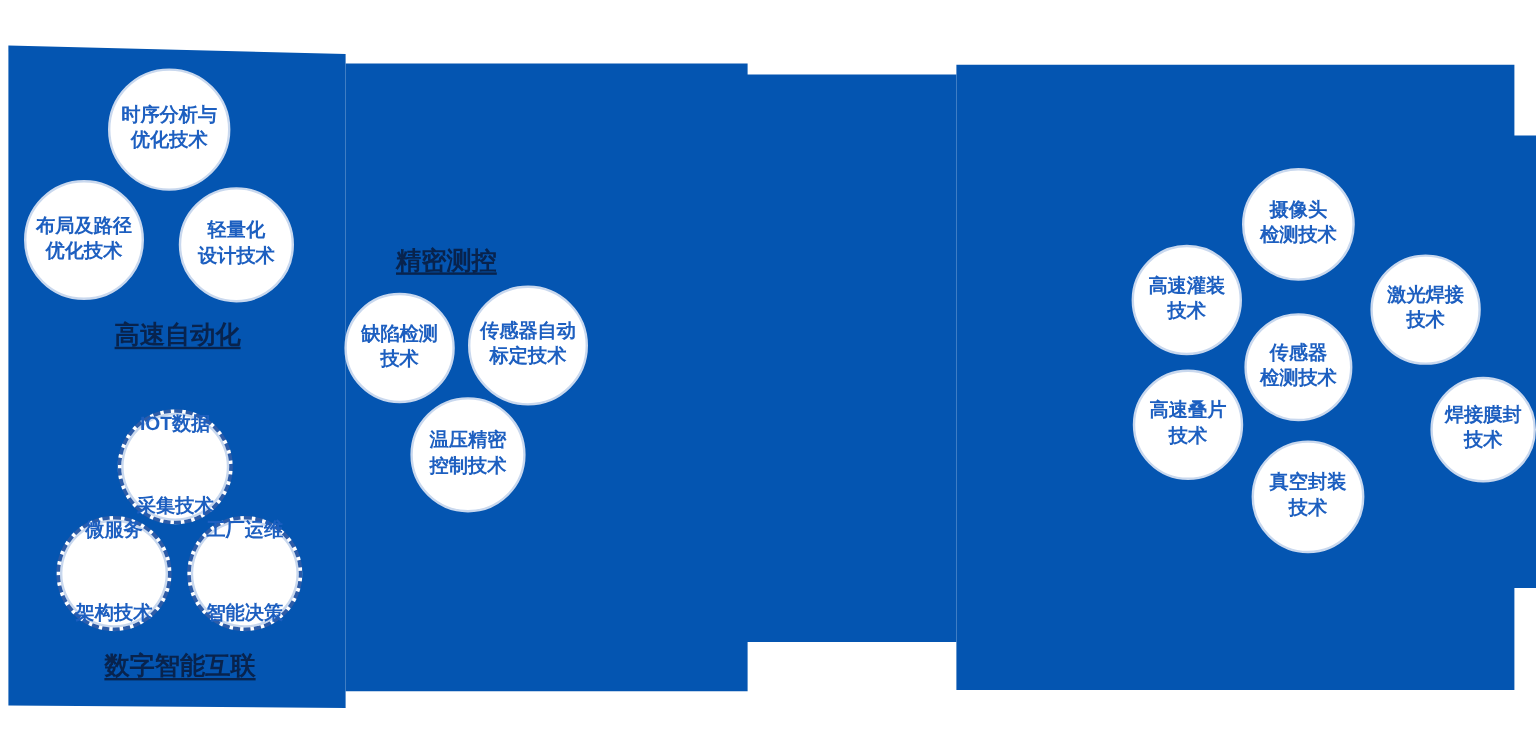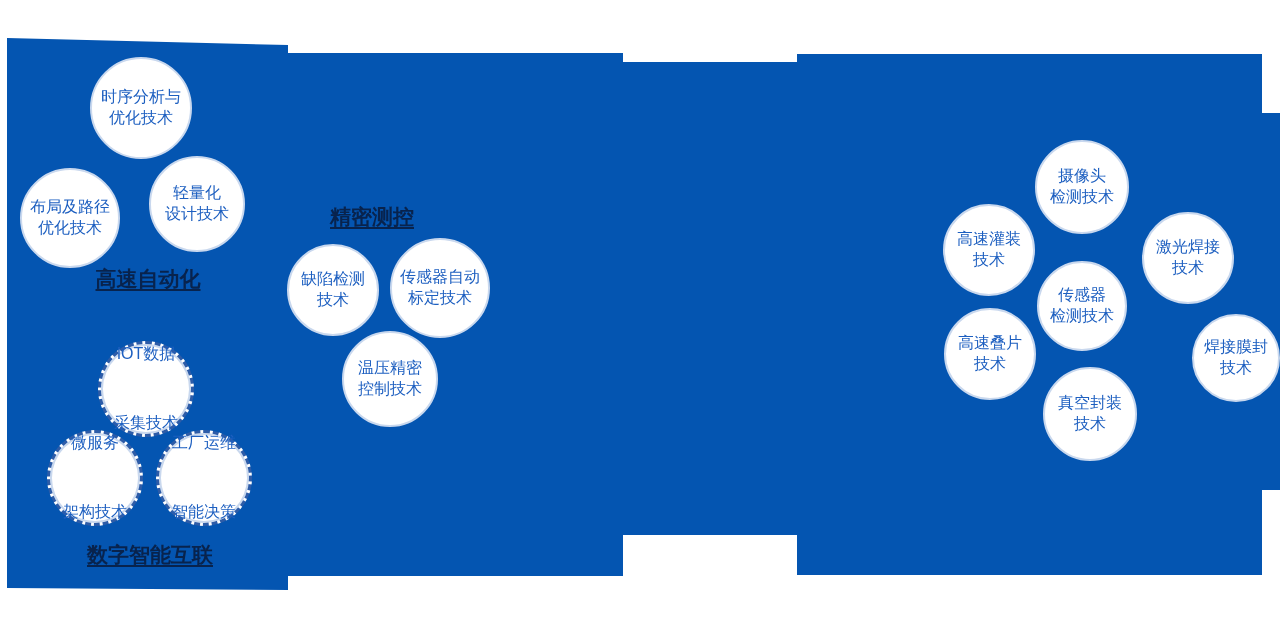--- a/index.html
+++ b/index.html
@@ -25,21 +25,21 @@
     position:absolute;
     background:#ffffff;
     border:2px solid #c9d8ee;
     border-radius:50%;
     display:flex;
     flex-direction:column;
     align-items:center;
     justify-content:center;
     text-align:center;
     color:var(--circle-text,#1d5fc0);
-    font-weight:normal;
+    font-weight:bold;
     font-size:16px;
     line-height:1.3;
     box-sizing:border-box;
     white-space:nowrap;
   }
   .tech-circle.dashed{
     border:3px dashed #2d5ca8;
     box-shadow:inset 0 0 0 2px #c9d8ee;
     justify-content:space-between;
   }
@@ -64,21 +64,21 @@
     <polygon class="bg-shape" points="288,53 623,53 623,62 797,62 797,535 623,535 623,576 288,576"></polygon>
     <polygon class="bg-shape" points="797,54 1262,54 1262,113 1280,113 1280,490 1262,490 1262,575 797,575"></polygon>
   </svg>
 
 
   <div id="circle-layer">
       <div class="tech-circle" style="left: 90px; top: 57px; width: 102px; height: 102px;">
         <span>时序分析与</span>
         <span>优化技术</span>
       </div>
-      <div class="tech-circle" style="left: 20px; top: 168px; width: 100px; height: 100px;">
+      <div class="tech-circle" style="left: 20px; top: 150px; width: 100px; height: 100px;">
         <span>布局及路径</span>
         <span>优化技术</span>
       </div>
       <div class="tech-circle" style="left: 149px; top: 156px; width: 96px; height: 96px;">
         <span>轻量化</span>
         <span>设计技术</span>
       </div>
       <div class="group-label" style="left: 148px; top: 279px;">高速自动化</div>
       <div class="tech-circle dashed" style="left: 98px; top: 341px; width: 96px; height: 96px;">
         <span>IOT数据</span>

